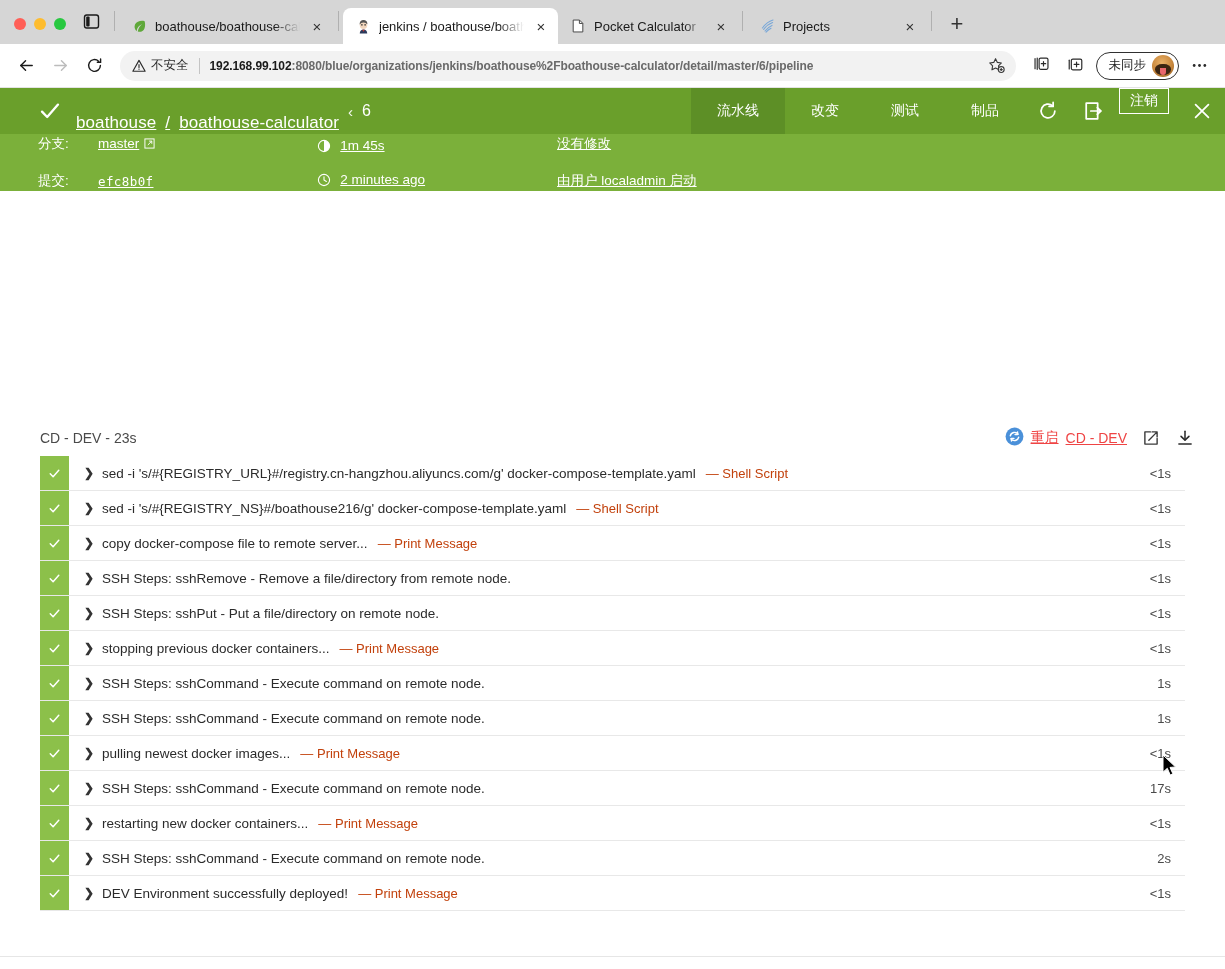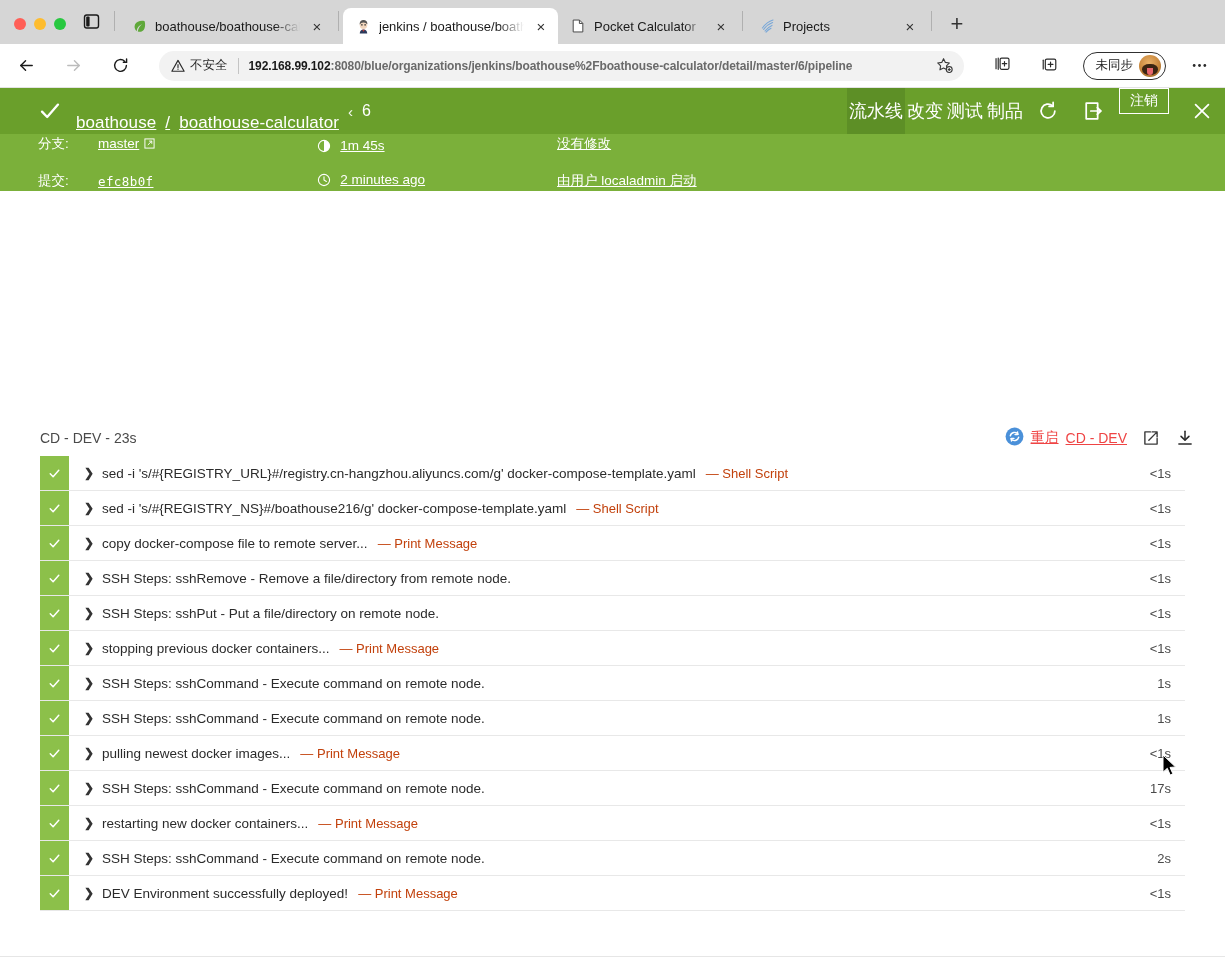--- a/index.html
+++ b/index.html
@@ -53,21 +53,21 @@
     font-size: 15px; color:#333; line-height:1; cursor:pointer;
   }
   .newtab {
     width: 30px; height: 30px; margin: 0 0 5px 6px;
     display:flex; align-items:center; justify-content:center;
     font-size: 22px; color:#333; font-weight: 300; cursor:pointer;
   }
 
   .navbar {
     height: 44px; background:#ffffff;
-    display:flex; align-items:center; gap:15px; padding: 0 10px;
+    display:flex; align-items:center; gap:2px; padding: 0 10px;
     border-bottom: 1px solid #e3e3e3;
   }
   .navbtn {
     width:32px; height:32px; display:flex; align-items:center; justify-content:center;
     border-radius:4px; cursor:pointer; color:#1a1a1a;
   }
   .navbtn.disabled { color:#bcbcbc; }
 
   .omnibox {
     flex: 1 1 auto; height: 30px; margin: 0 8px;
@@ -111,21 +111,21 @@
   .jk-header-left { display:flex; align-items:center; gap:14px; padding-left:38px; flex:1 1 auto; }
   .jk-status-check { width:24px; height:24px; display:flex; align-items:center; justify-content:center; }
   .jk-title { font-size:17px; letter-spacing:0.1px; display:flex; align-items:center; gap:9px; }
   .jk-title .crumb { text-decoration:underline; cursor:pointer; color:#fff;margin-top:24px; }
   .jk-title .lt { font-size:15px; opacity:0.95; }
   .jk-title .runno { font-size:16px; }
 
   .jk-nav { display:flex; align-items:stretch; height:46px; }
   .jk-tab {
     display:flex; align-items:center; justify-content:center;
-    padding: 0 2px; font-size:18px; color:#fff; cursor:pointer; white-space:nowrap;
+    padding: 0 26px; font-size:14px; color:#fff; cursor:pointer; white-space:nowrap;
   }
   .jk-tab.active { background:#5d8f26; }
   .jk-iconbtn {
     width:46px; display:flex; align-items:center; justify-content:center;
     cursor:pointer; color:#fff;
   }
   .jk-logout {
     display:flex; align-items:center; justify-content:center;
     height:26px; padding: 0 10px; margin: 0 10px 0 2px;
     border:1px solid #ffffff; font-size:14px; color:#fff; cursor:pointer; white-space:nowrap;

